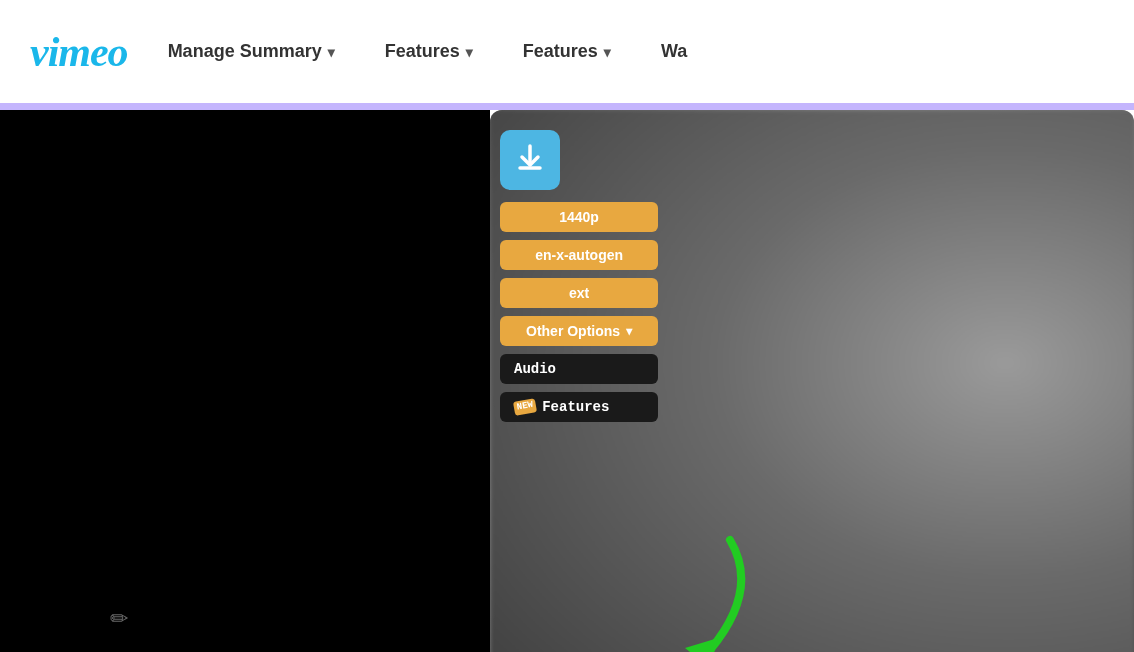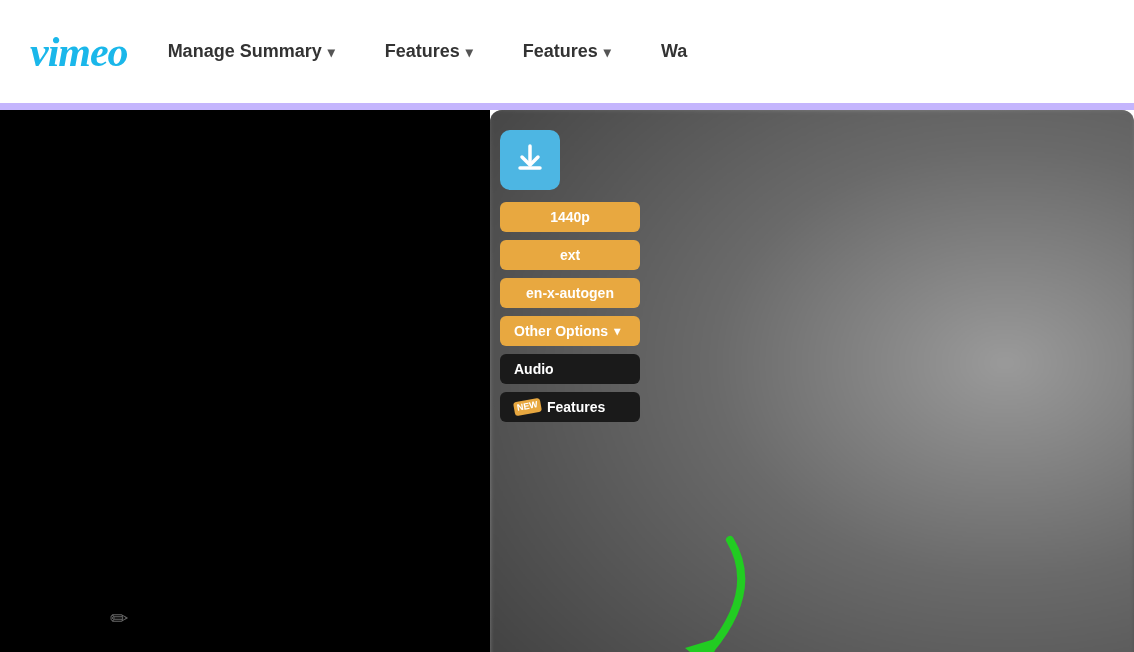--- a/index.html
+++ b/index.html
@@ -140,21 +140,21 @@
     .quality-btn.wide {
       min-width: 120px;
     }
 
     .other-options-btn {
       background: #e8a840;
       color: #fff;
       font-size: 14px;
       font-weight: 700;
       border-radius: 6px;
-      padding: 7px 14px;
+      padding: 7px 26px;
       cursor: pointer;
       display: flex;
       align-items: center;
       gap: 6px;
       border: none;
       min-width: 140px;
     }
 
     .other-options-btn .dropdown-arrow {
       font-size: 12px;
@@ -165,20 +165,21 @@
       color: #fff;
       font-size: 14px;
       font-weight: 600;
       border-radius: 6px;
       padding: 7px 14px;
       cursor: pointer;
       display: inline-flex;
       align-items: center;
       gap: 6px;
       min-width: 130px;
+      font-family: Liberation Mono, monospace;
     }
 
     .new-badge {
       background: #e8a840;
       color: #fff;
       font-size: 9px;
       font-weight: 900;
       padding: 2px 3px;
       border-radius: 3px;
       transform: rotate(-10deg);
@@ -241,22 +242,22 @@
         <span class="download-icon">
           <svg width="32" height="32" viewBox="0 0 32 32" fill="none">
             <path d="M16 4 L16 22" stroke="white" stroke-width="3.5" stroke-linecap="round"></path>
             <path d="M8 15 L16 23 L24 15" stroke="white" stroke-width="3.5" stroke-linecap="round" stroke-linejoin="round" fill="none"></path>
             <path d="M6 26 L26 26" stroke="white" stroke-width="3.5" stroke-linecap="round"></path>
           </svg>
         </span>
       </div>
 
       <button class="quality-btn">1440p</button>
+      <button class="quality-btn wide">en-x-autogen</button>
       <button class="quality-btn">ext</button>
-      <button class="quality-btn wide">en-x-autogen</button>
 
       <button class="other-options-btn">
         <span>Other Options</span>
         <span class="dropdown-arrow">▾</span>
       </button>
 
       <div class="dropdown-item">
         <span>Audio</span>
       </div>
       <div class="dropdown-item">

